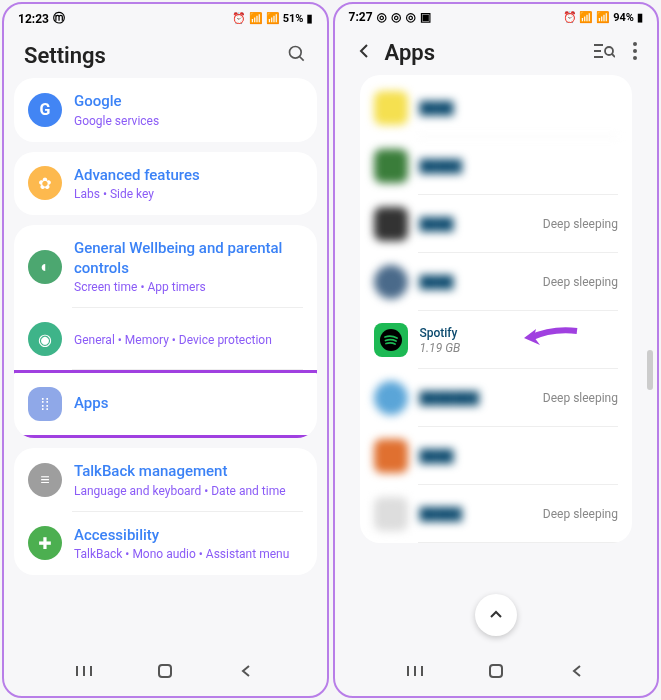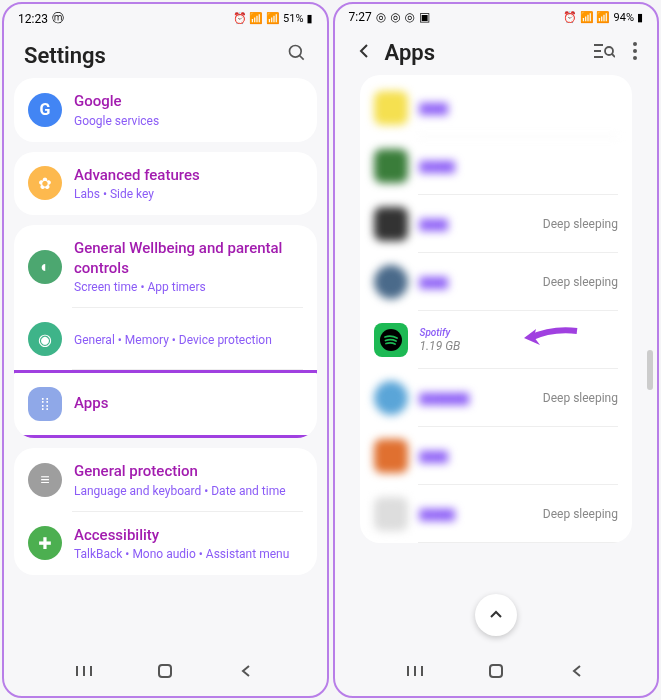--- a/index.html
+++ b/index.html
@@ -1,49 +1,49 @@
 <!DOCTYPE html>
 <html><head>
   <meta charset="utf-8">
   <style>
     * { margin: 0; padding: 0; box-sizing: border-box; }
     body { font-family: -apple-system, BlinkMacSystemFont, 'Segoe UI', Roboto, sans-serif; background: #f5f5f7; display: flex; gap: 4px; padding: 2px; }
     .phone { width: 327px; height: 696px; background: #f7f7f9; border-radius: 20px; border: 2px solid #b87ee8; overflow: hidden; position: relative; }
-    .status-bar { display: flex; justify-content: space-between; align-items: center; padding: 6px 14px 2px; font-size: 12px; font-weight: 400; }
+    .status-bar { display: flex; justify-content: space-between; align-items: center; padding: 6px 14px 2px; font-size: 12px; font-weight: 700; }
     .status-left { display: flex; align-items: center; gap: 4px; }
     .status-right { display: flex; align-items: center; gap: 3px; font-size: 11px; }
-    .header { display: flex; justify-content: space-between; align-items: flex-start; padding: 14px 20px 10px; }
+    .header { display: flex; justify-content: space-between; align-items: center; padding: 14px 20px 10px; }
     .header-title { font-size: 22px; font-weight: 600; color: #222; }
     .header-apps { display: flex; align-items: center; gap: 12px; }
     .header-actions { display: flex; align-items: center; gap: 18px; }
     .settings-list { padding: 0 10px; }
     .card { background: #fff; border-radius: 20px; margin-bottom: 10px; overflow: hidden; }
     .item { display: flex; align-items: center; padding: 14px 14px; position: relative; }
     .item:not(:last-child)::after { content: ''; position: absolute; bottom: 0; left: 58px; right: 14px; height: 1px; background: #eee; }
     .icon-circle { width: 34px; height: 34px; border-radius: 50%; display: flex; align-items: center; justify-content: center; margin-right: 12px; flex-shrink: 0; }
     .icon-google { background: #4285f4; }
     .icon-advanced { background: #fdb94e; }
     .icon-wellbeing { background: #4ca770; }
     .icon-battery { background: #3eb489; }
     .icon-apps { background: #8fa8e8; border-radius: 12px; }
     .icon-general { background: #9e9e9e; }
     .icon-accessibility { background: #4caf50; }
     .item-text { flex: 1; min-width: 0; }
-    .item-title { font-size: 15px; font-weight: 500; color: #a21caf; line-height: 1.3; }
+    .item-title { font-size: 15px; font-weight: 500; color: #3b82f6; line-height: 1.3; }
     .item-subtitle { font-size: 12px; color: #8b5cf6; margin-top: 2px; }
     .highlighted { border: 3px solid #a040e0; border-radius: 4px; margin: 0 -3px; }
     .nav-bar { position: absolute; bottom: 0; left: 0; right: 0; display: flex; justify-content: space-around; align-items: center; padding: 14px 40px; }
     .nav-btn { width: 22px; height: 22px; display: flex; align-items: center; justify-content: center; }
     .apps-list { padding: 0 25px; }
     .apps-card { background: #fff; border-radius: 20px; overflow: hidden; padding-top: 4px; }
     .app-item { display: flex; align-items: center; padding: 10px 14px; position: relative; min-height: 58px; }
     .app-item::after { content: ''; position: absolute; bottom: 0; left: 58px; right: 14px; height: 1px; background: #eee; }
     .app-icon { width: 34px; height: 34px; border-radius: 8px; margin-right: 12px; flex-shrink: 0; }
     .app-text { flex: 1; }
-    .app-title { font-size: 10px; font-weight: 500; color: #8b5cf6; font-style: italic; }
+    .app-title { font-size: 12px; font-weight: 500; color: #0c4a6e; }
     .app-sub { font-size: 12px; color: #888; margin-top: 1px; font-style: italic; }
     .app-status { font-size: 12px; color: #888; }
     .blurred { filter: blur(4px); }
     .spotify-icon { background: #1db954; border-radius: 8px; display: flex; align-items: center; justify-content: center; }
     .arrow-annotation { position: absolute; right: 50px; top: 12px; }
     .fab { position: absolute; bottom: 60px; left: 50%; transform: translateX(-50%); width: 42px; height: 42px; background: #fff; border-radius: 50%; box-shadow: 0 2px 6px rgba(0,0,0,0.2); display: flex; align-items: center; justify-content: center; }
     .scroll-indicator { position: absolute; right: 4px; top: 50%; width: 6px; height: 40px; background: #ccc; border-radius: 3px; }
   </style>
 </head>
 <body>
@@ -120,21 +120,21 @@
           <div class="item-title">Apps</div>
         </div>
       </div>
     </div>
     <div class="card">
       <div class="item">
         <div class="icon-circle icon-general">
             <span style="color:#fff">≡</span>
           </div>
         <div class="item-text">
-          <div class="item-title">General protection</div>
+          <div class="item-title">TalkBack management</div>
           <div class="item-subtitle">Language and keyboard • Date and time</div>
         </div>
       </div>
       <div class="item">
         <div class="icon-circle icon-accessibility">
             <span style="color:#fff">✚</span>
           </div>
         <div class="item-text">
           <div class="item-title">Accessibility</div>
           <div class="item-subtitle">TalkBack • Mono audio • Assistant menu</div>

